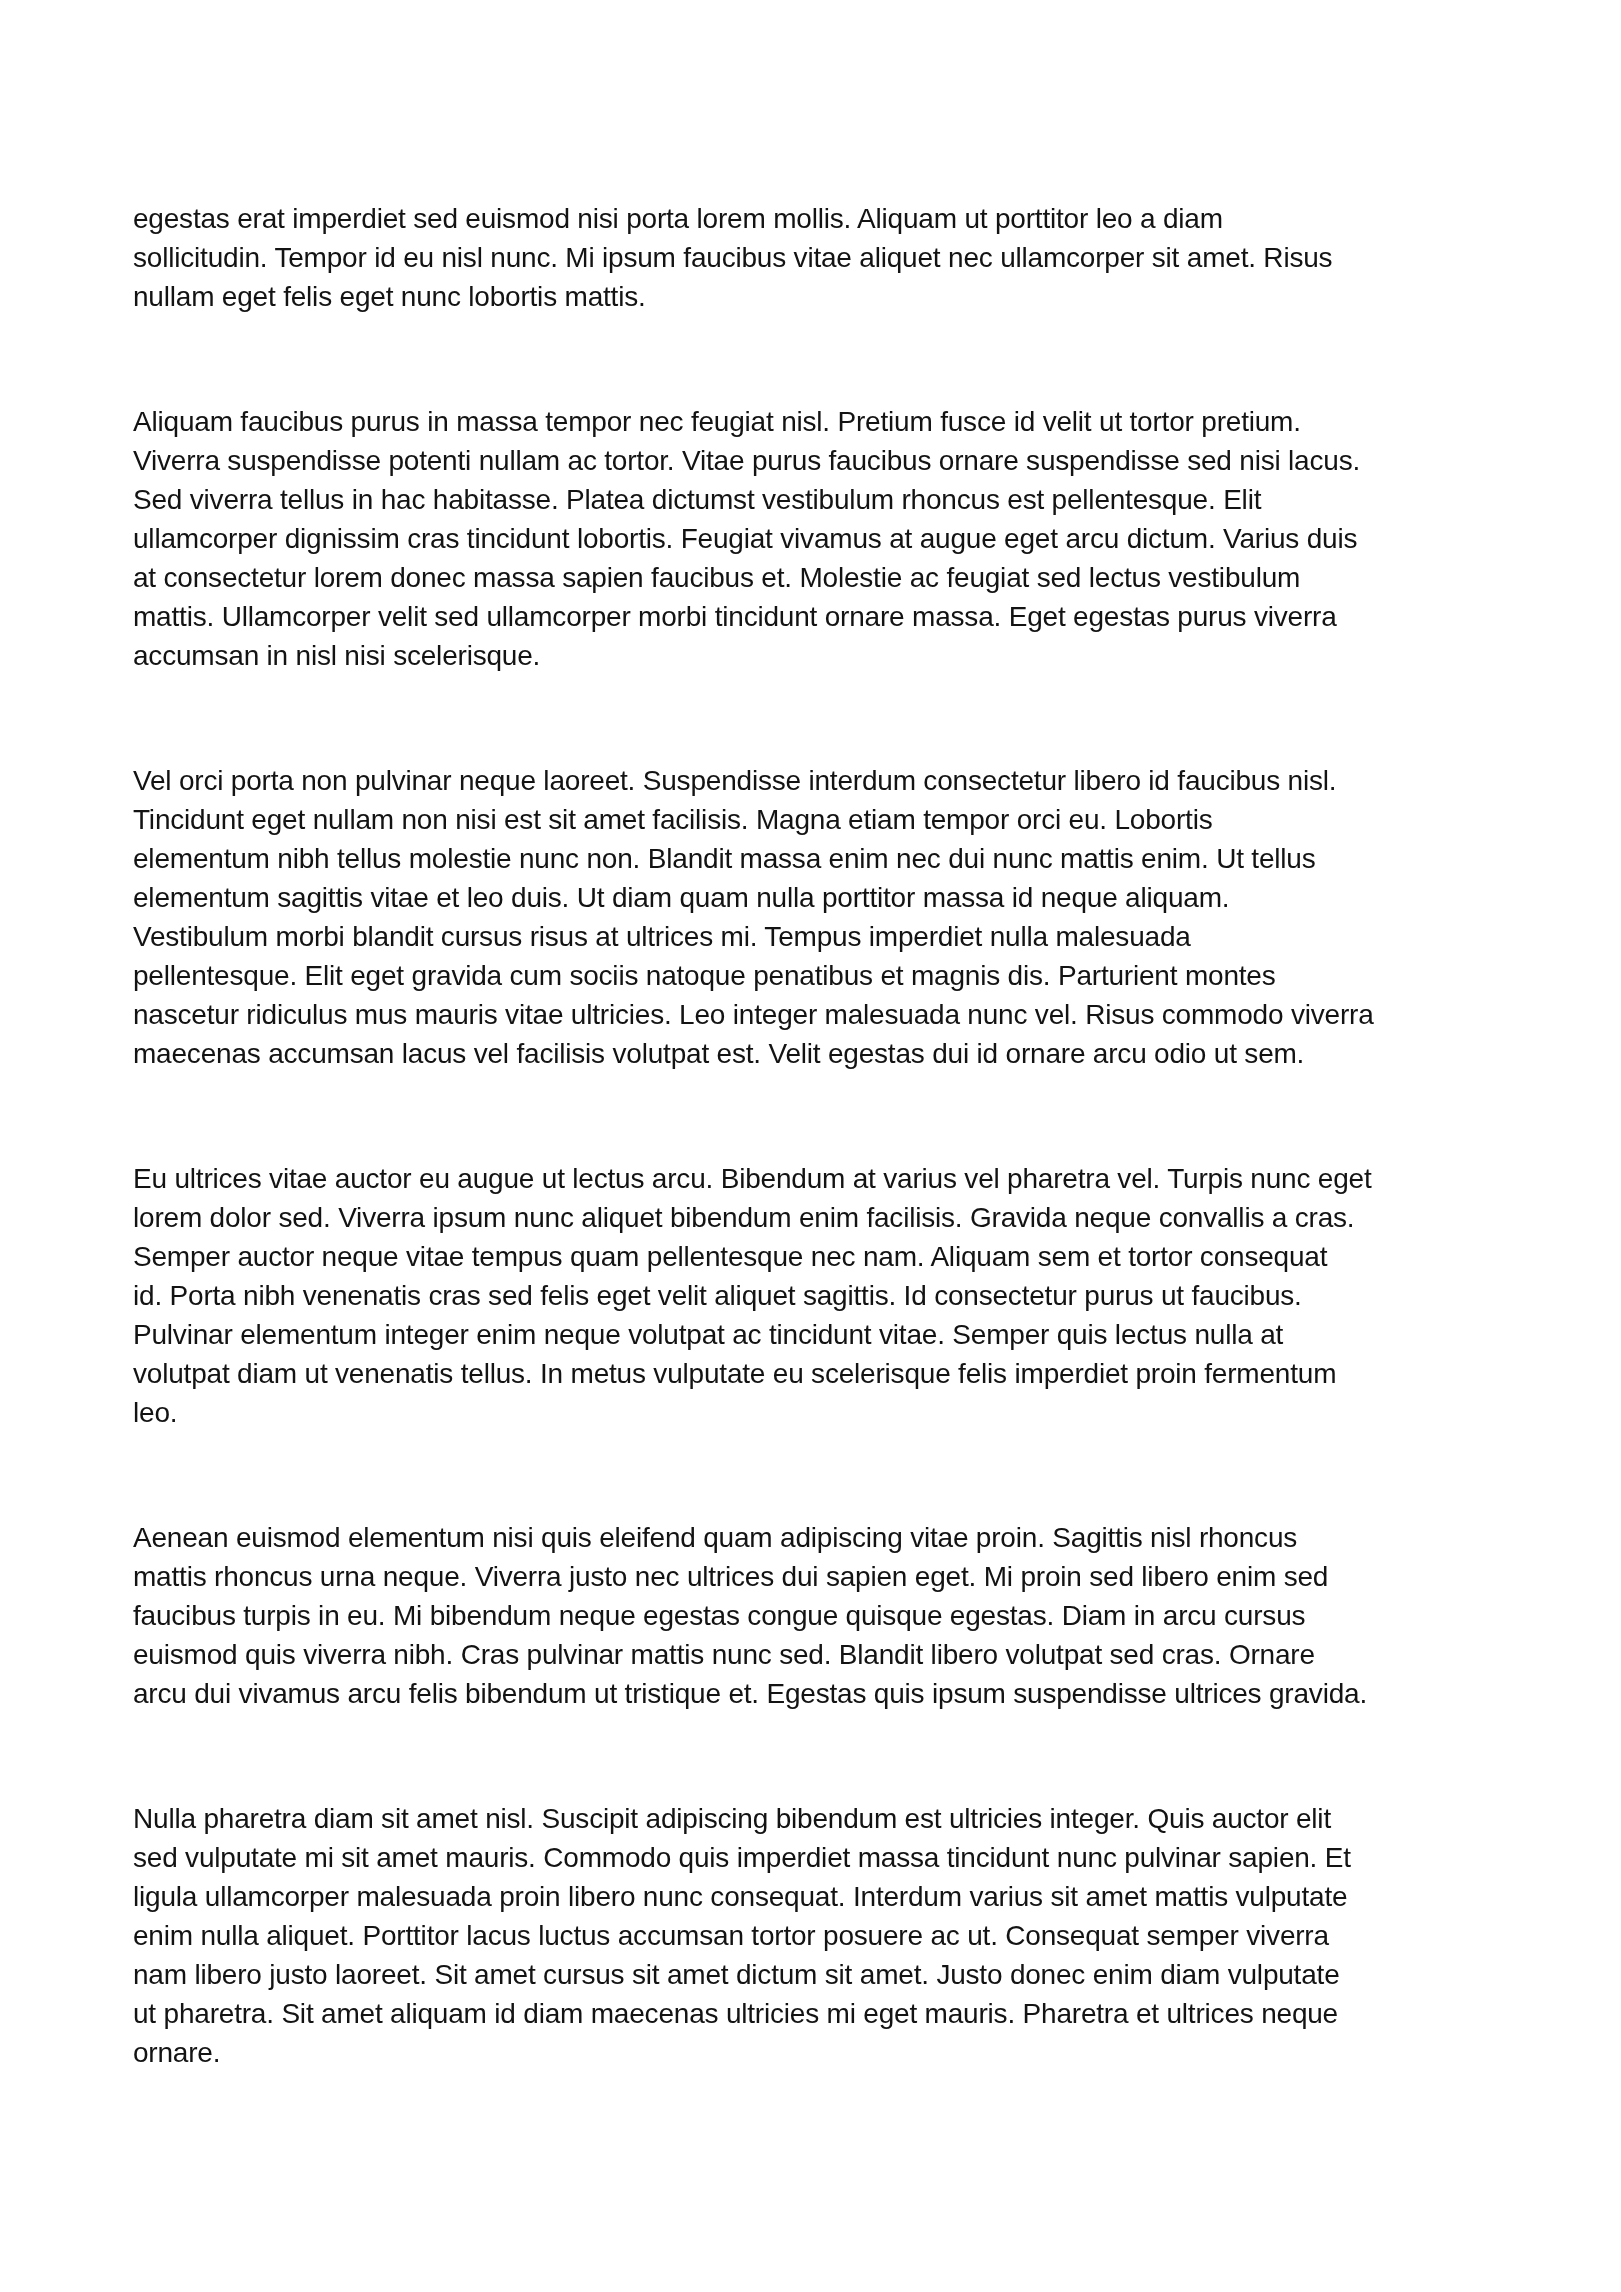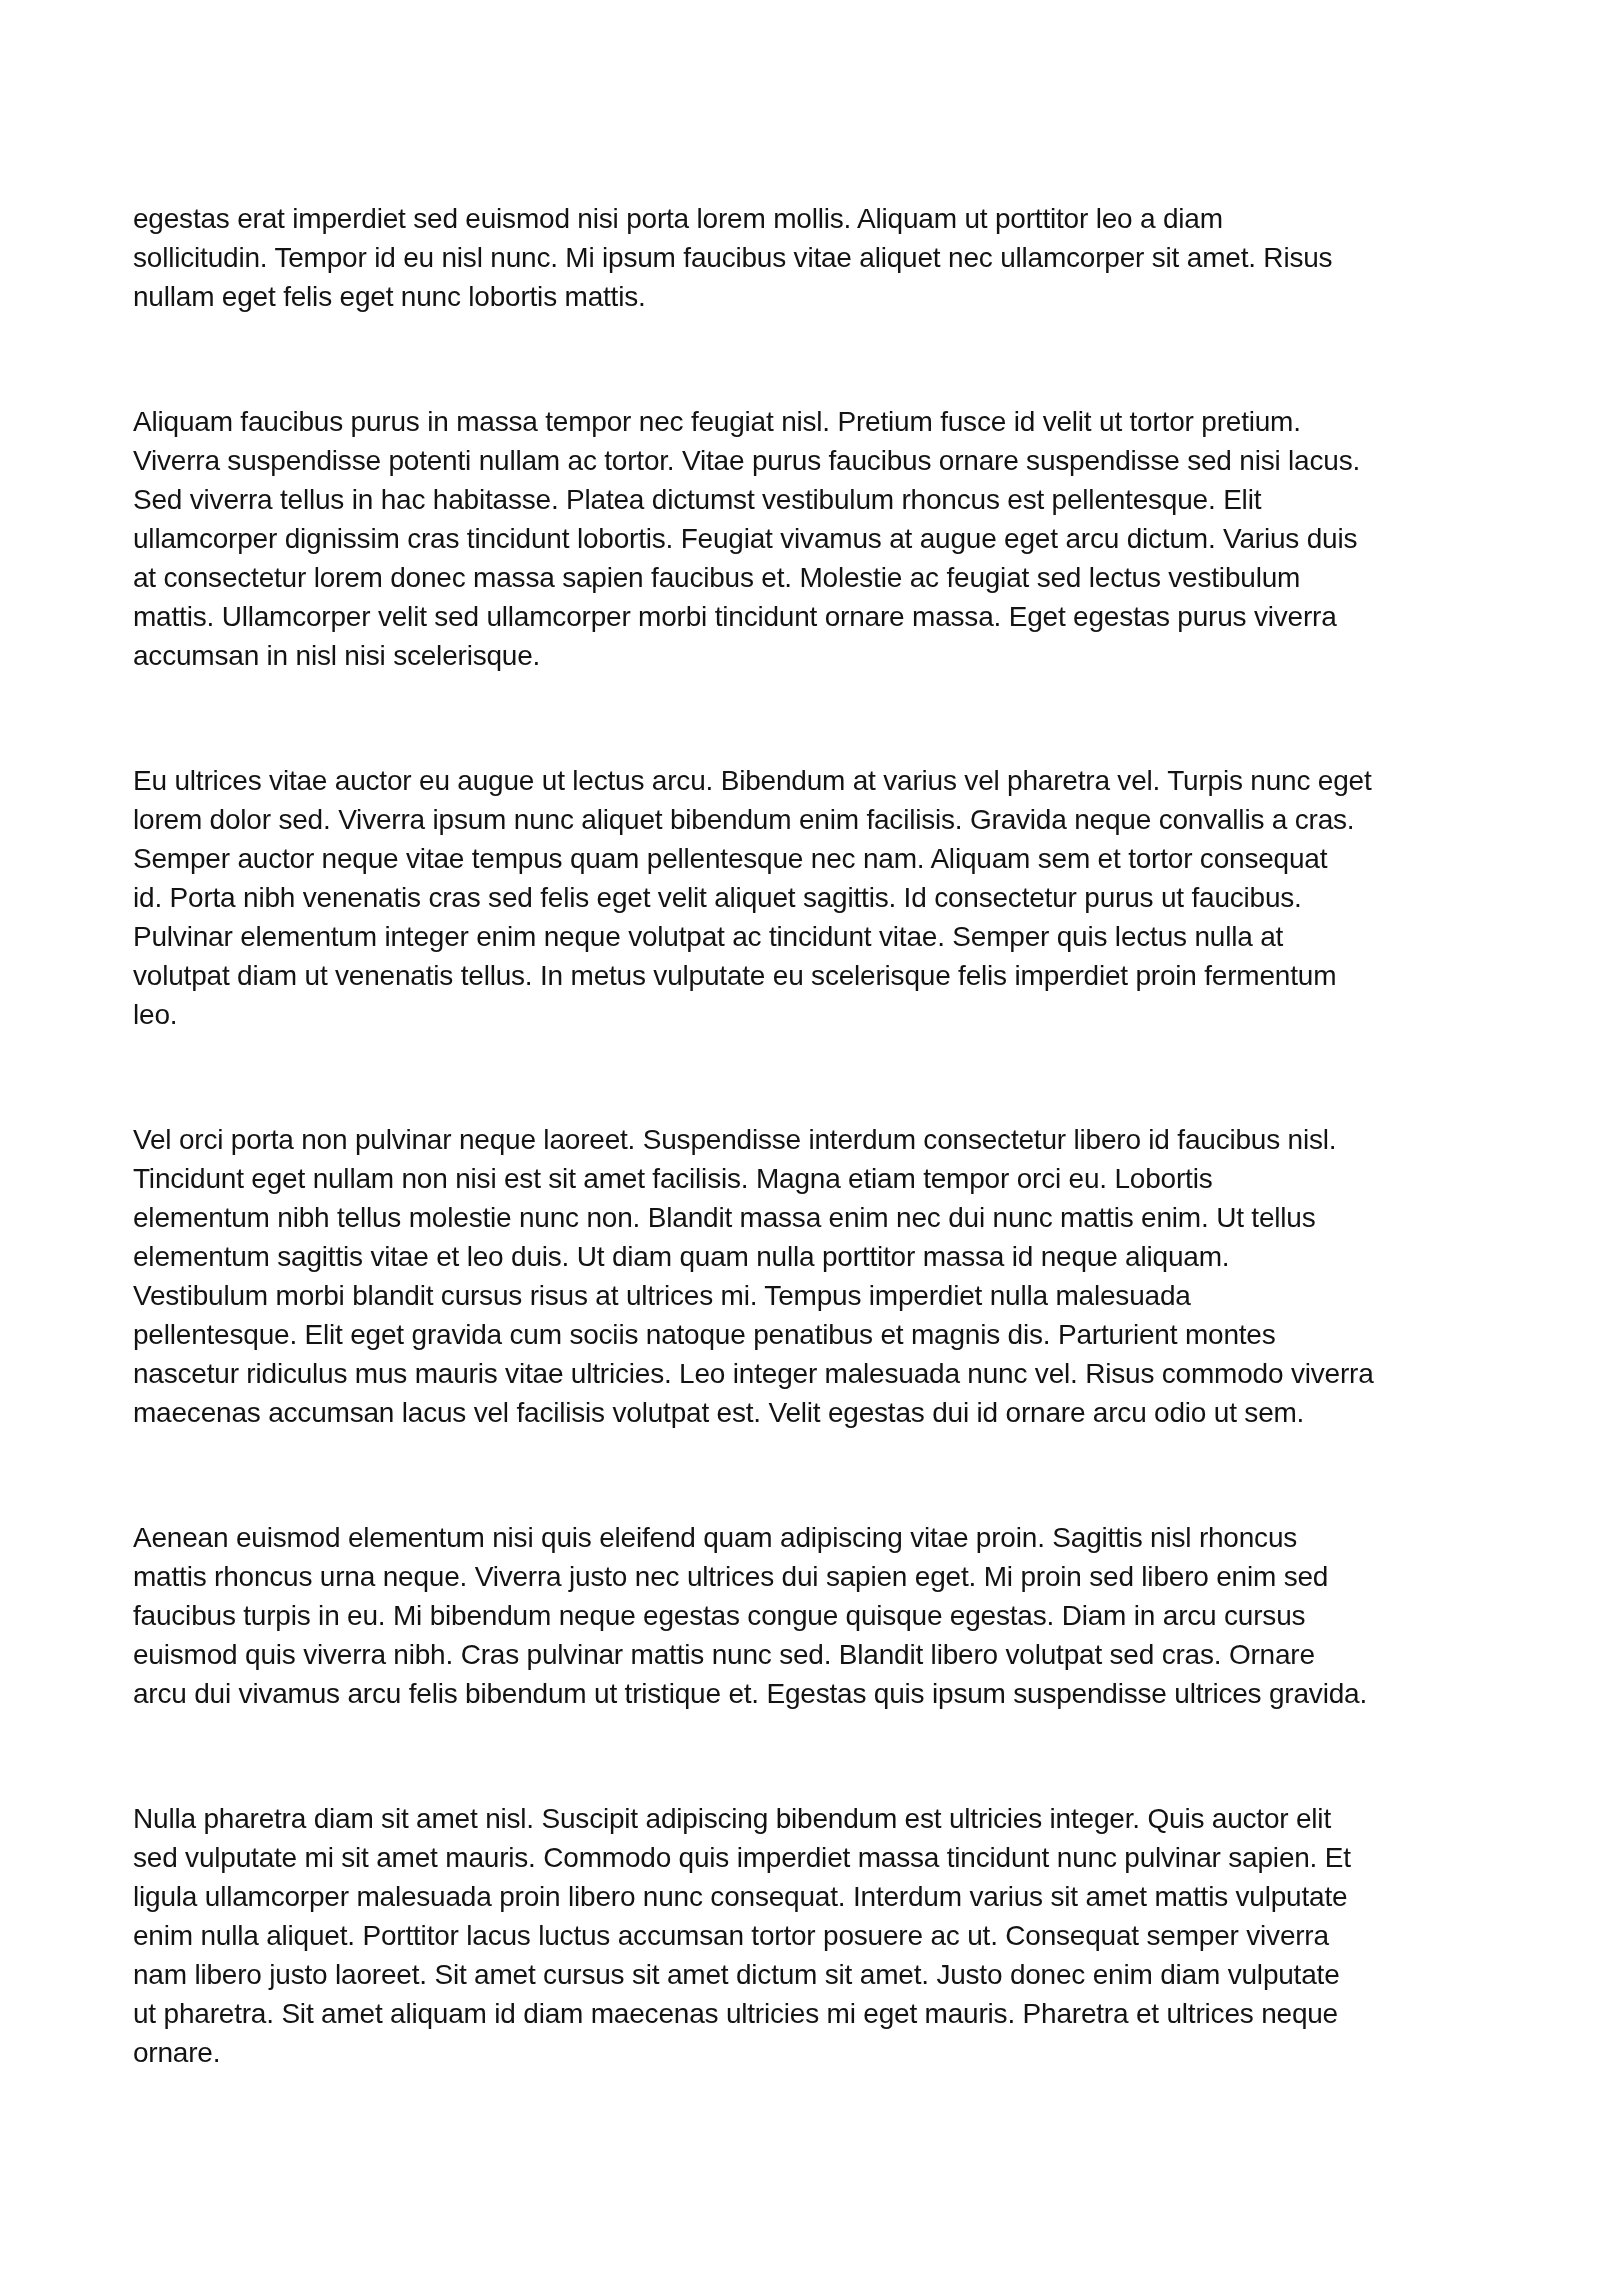--- a/index.html
+++ b/index.html
@@ -38,35 +38,35 @@
   <p class="para">egestas erat imperdiet sed euismod nisi porta lorem mollis. Aliquam ut porttitor leo a diam
 sollicitudin. Tempor id eu nisl nunc. Mi ipsum faucibus vitae aliquet nec ullamcorper sit amet. Risus
 nullam eget felis eget nunc lobortis mattis.</p>
   <p class="para">Aliquam faucibus purus in massa tempor nec feugiat nisl. Pretium fusce id velit ut tortor pretium.
 Viverra suspendisse potenti nullam ac tortor. Vitae purus faucibus ornare suspendisse sed nisi lacus.
 Sed viverra tellus in hac habitasse. Platea dictumst vestibulum rhoncus est pellentesque. Elit
 ullamcorper dignissim cras tincidunt lobortis. Feugiat vivamus at augue eget arcu dictum. Varius duis
 at consectetur lorem donec massa sapien faucibus et. Molestie ac feugiat sed lectus vestibulum
 mattis. Ullamcorper velit sed ullamcorper morbi tincidunt ornare massa. Eget egestas purus viverra
 accumsan in nisl nisi scelerisque.</p>
-  <p class="para">Eu ultrices vitae auctor eu augue ut lectus arcu. Bibendum at varius vel pharetra vel. Turpis nunc eget
-lorem dolor sed. Viverra ipsum nunc aliquet bibendum enim facilisis. Gravida neque convallis a cras.
-Semper auctor neque vitae tempus quam pellentesque nec nam. Aliquam sem et tortor consequat
-id. Porta nibh venenatis cras sed felis eget velit aliquet sagittis. Id consectetur purus ut faucibus.
-Pulvinar elementum integer enim neque volutpat ac tincidunt vitae. Semper quis lectus nulla at
-volutpat diam ut venenatis tellus. In metus vulputate eu scelerisque felis imperdiet proin fermentum
-leo.</p>
   <p class="para">Vel orci porta non pulvinar neque laoreet. Suspendisse interdum consectetur libero id faucibus nisl.
 Tincidunt eget nullam non nisi est sit amet facilisis. Magna etiam tempor orci eu. Lobortis
 elementum nibh tellus molestie nunc non. Blandit massa enim nec dui nunc mattis enim. Ut tellus
 elementum sagittis vitae et leo duis. Ut diam quam nulla porttitor massa id neque aliquam.
 Vestibulum morbi blandit cursus risus at ultrices mi. Tempus imperdiet nulla malesuada
 pellentesque. Elit eget gravida cum sociis natoque penatibus et magnis dis. Parturient montes
 nascetur ridiculus mus mauris vitae ultricies. Leo integer malesuada nunc vel. Risus commodo viverra
 maecenas accumsan lacus vel facilisis volutpat est. Velit egestas dui id ornare arcu odio ut sem.</p>
+  <p class="para">Eu ultrices vitae auctor eu augue ut lectus arcu. Bibendum at varius vel pharetra vel. Turpis nunc eget
+lorem dolor sed. Viverra ipsum nunc aliquet bibendum enim facilisis. Gravida neque convallis a cras.
+Semper auctor neque vitae tempus quam pellentesque nec nam. Aliquam sem et tortor consequat
+id. Porta nibh venenatis cras sed felis eget velit aliquet sagittis. Id consectetur purus ut faucibus.
+Pulvinar elementum integer enim neque volutpat ac tincidunt vitae. Semper quis lectus nulla at
+volutpat diam ut venenatis tellus. In metus vulputate eu scelerisque felis imperdiet proin fermentum
+leo.</p>
   <p class="para">Aenean euismod elementum nisi quis eleifend quam adipiscing vitae proin. Sagittis nisl rhoncus
 mattis rhoncus urna neque. Viverra justo nec ultrices dui sapien eget. Mi proin sed libero enim sed
 faucibus turpis in eu. Mi bibendum neque egestas congue quisque egestas. Diam in arcu cursus
 euismod quis viverra nibh. Cras pulvinar mattis nunc sed. Blandit libero volutpat sed cras. Ornare
 arcu dui vivamus arcu felis bibendum ut tristique et. Egestas quis ipsum suspendisse ultrices gravida.</p>
   <p class="para">Nulla pharetra diam sit amet nisl. Suscipit adipiscing bibendum est ultricies integer. Quis auctor elit
 sed vulputate mi sit amet mauris. Commodo quis imperdiet massa tincidunt nunc pulvinar sapien. Et
 ligula ullamcorper malesuada proin libero nunc consequat. Interdum varius sit amet mattis vulputate
 enim nulla aliquet. Porttitor lacus luctus accumsan tortor posuere ac ut. Consequat semper viverra
 nam libero justo laoreet. Sit amet cursus sit amet dictum sit amet. Justo donec enim diam vulputate

